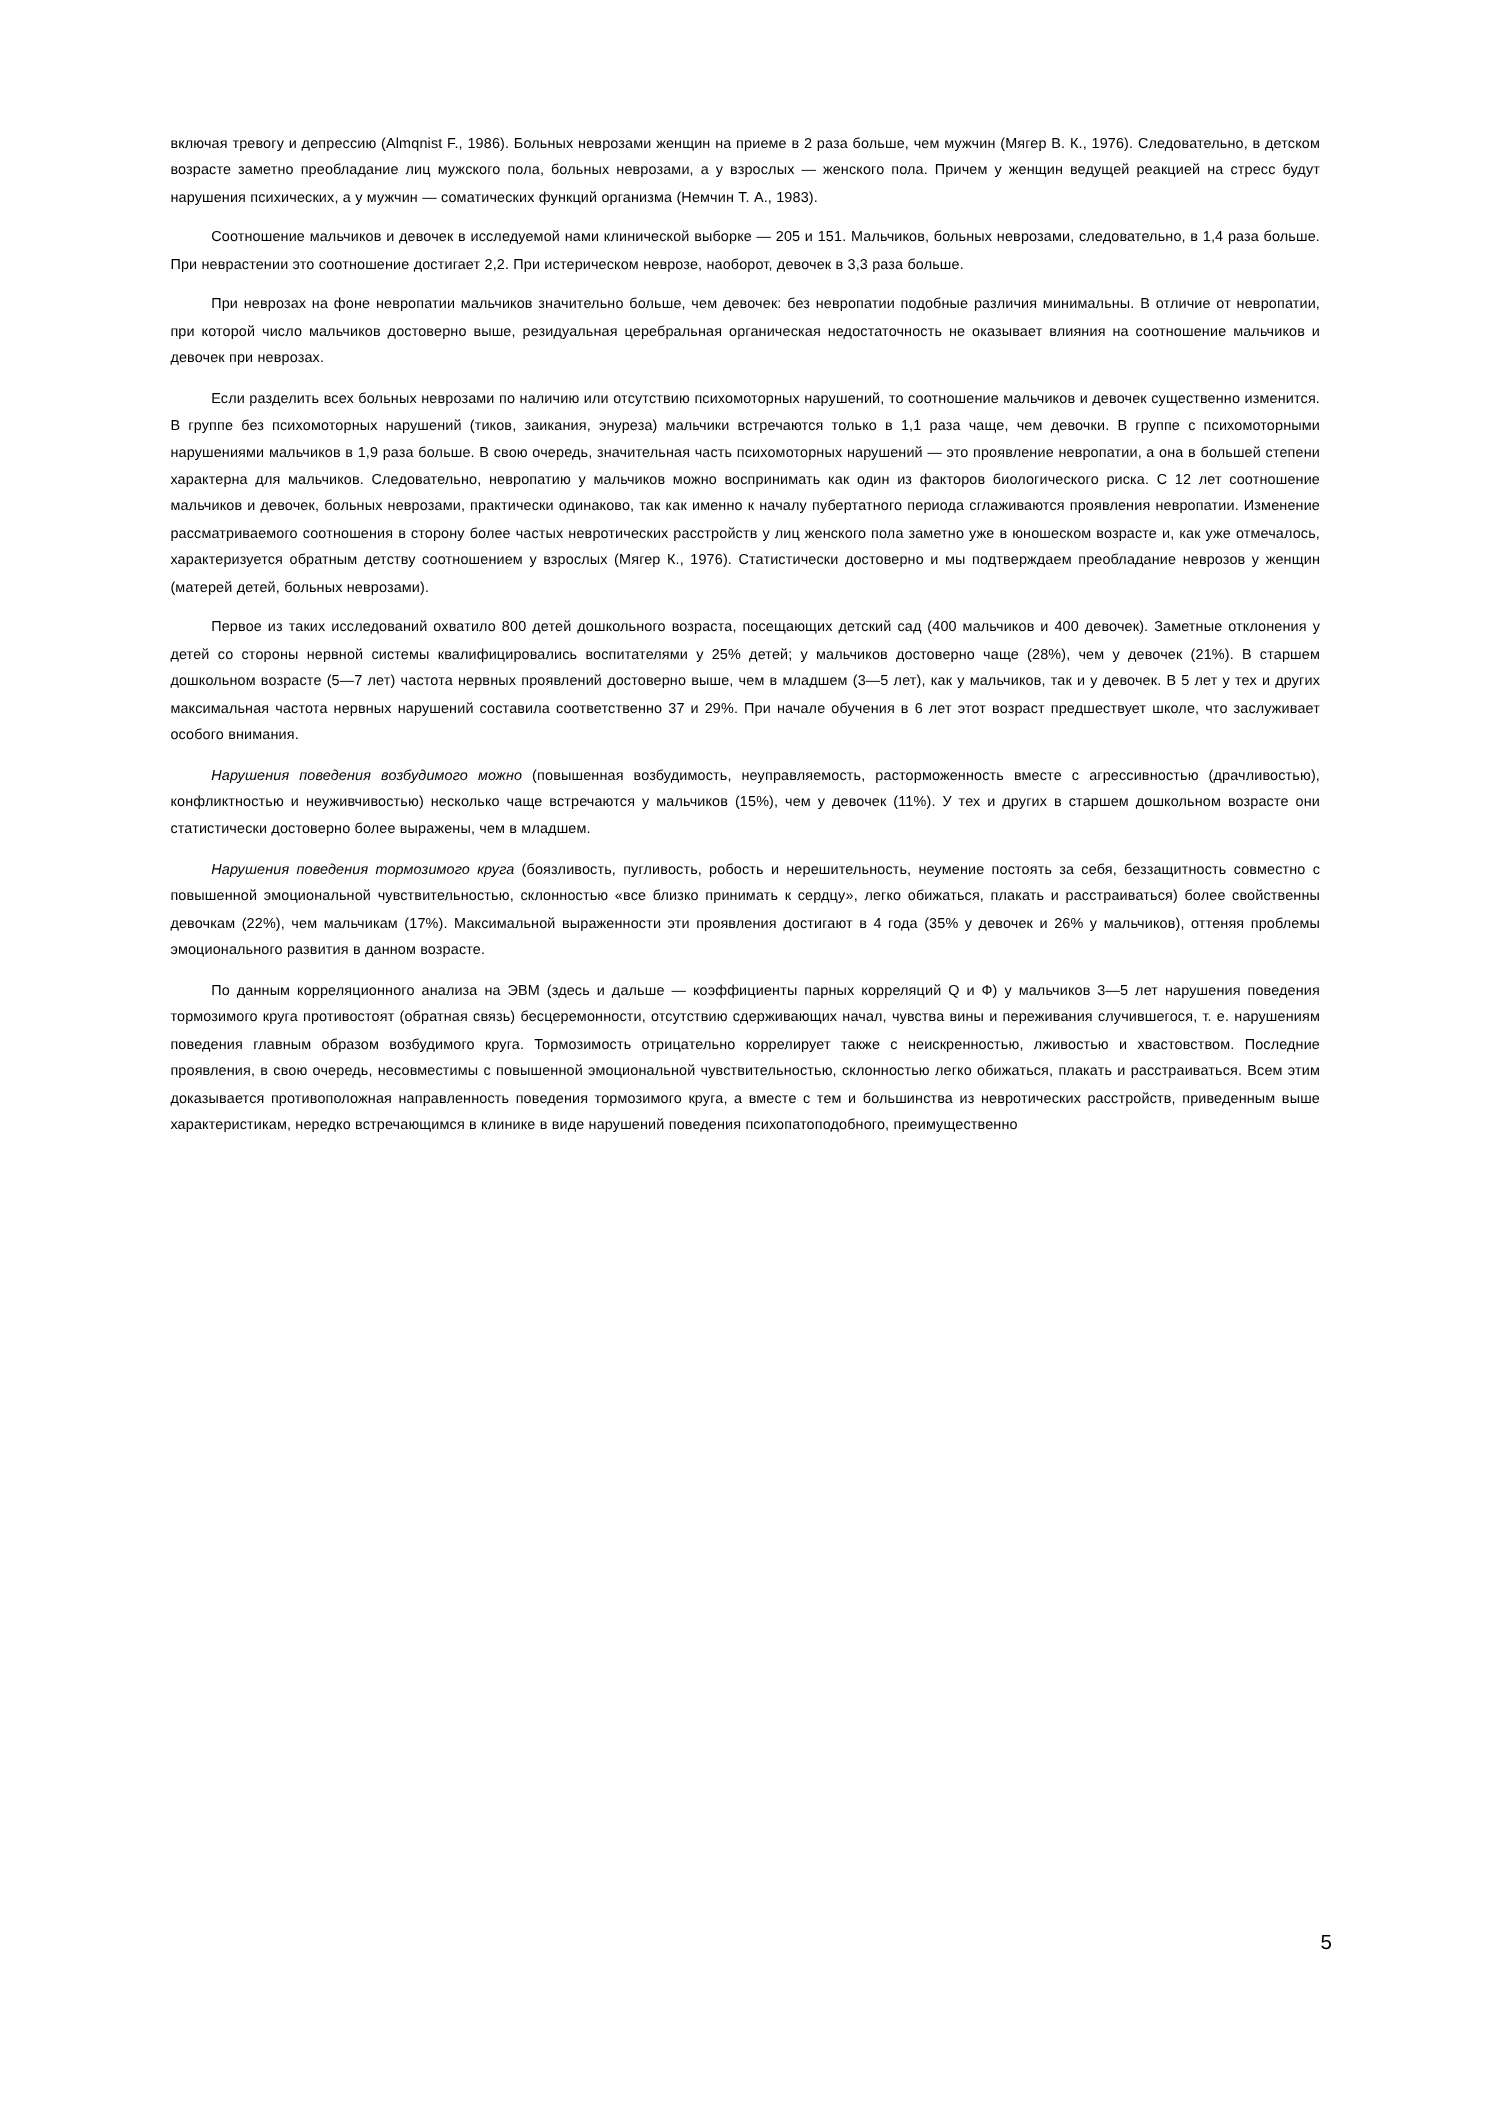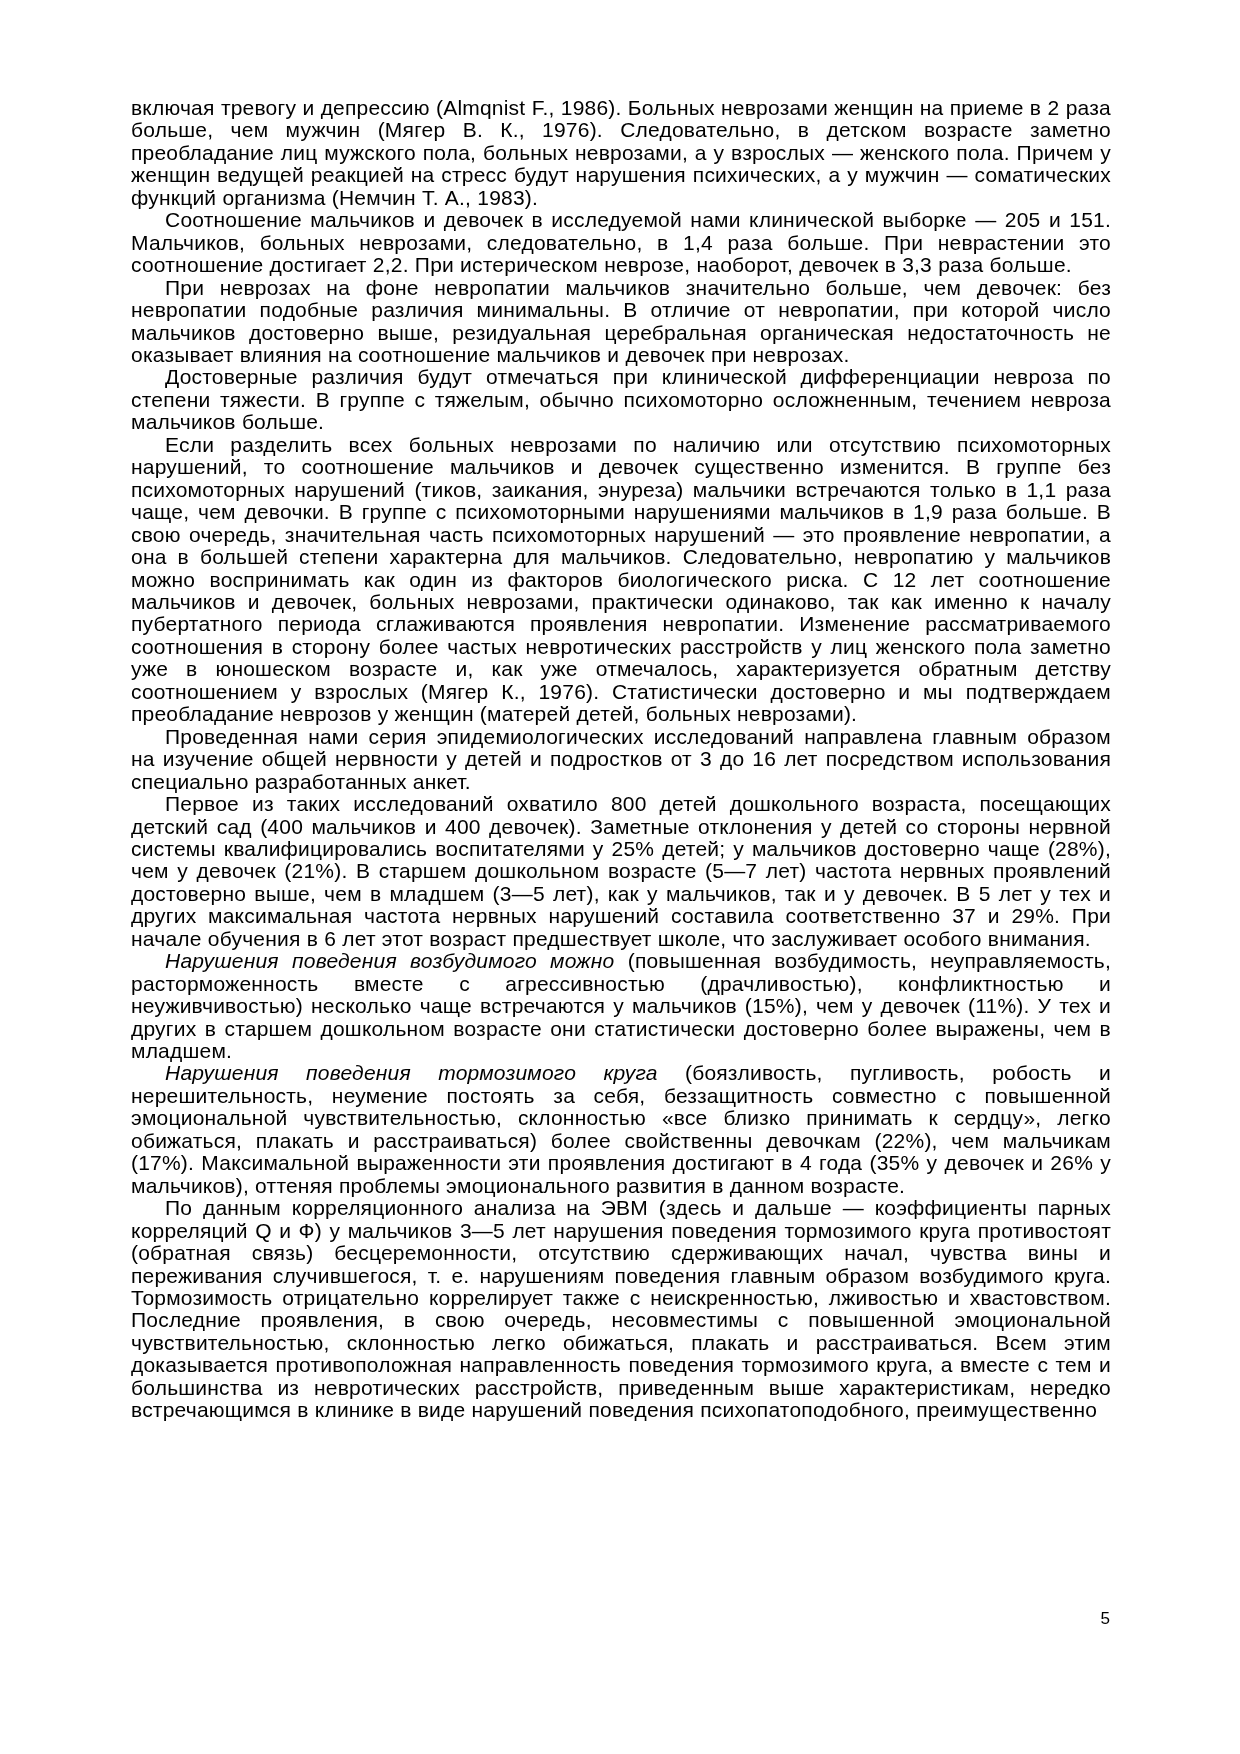--- a/index.html
+++ b/index.html
@@ -23,23 +23,23 @@
     height: 1754px;
     background: #ffffff;
   }
   .text-column {
     position: absolute;
     left: 131px;
     top: 97px;
     width: 980px;
   }
   p.para {
-    margin: 0;
+    margin: 11px;
     padding: 0;
-    font-size: 21px;
+    font-size: 12px;
     line-height: 22.45px;
     text-align: justify;
     text-indent: 34px;
     letter-spacing: 0.01em;
     word-spacing: 0.005em;
     -webkit-hyphens: none;
     hyphens: none;
   }
   p.para.noindent {
     text-indent: 0;
@@ -65,25 +65,23 @@
 <div class="page">
 
   <div class="text-column">
 
     <p class="para noindent">включая тревогу и депрессию (Almqnist F., 1986). Больных неврозами женщин на приеме в 2 раза больше, чем мужчин (Мягер В. К., 1976). Следовательно, в детском возрасте заметно преобладание лиц мужского пола, больных неврозами, а у взрослых — женского пола. Причем у женщин ведущей реакцией на стресс будут нарушения психических, а у мужчин — соматических функций организма (Немчин Т. А., 1983).</p>
 
     <p class="para">Соотношение мальчиков и девочек в исследуемой нами клинической выборке — 205 и 151. Мальчиков, больных неврозами, следовательно, в 1,4 раза больше. При неврастении это соотношение достигает 2,2. При истерическом неврозе, наоборот, девочек в 3,3 раза больше.</p>
 
     <p class="para">При неврозах на фоне невропатии мальчиков значительно больше, чем девочек: без невропатии подобные различия минимальны. В отличие от невропатии, при которой число мальчиков достоверно выше, резидуальная церебральная органическая недостаточность не оказывает влияния на соотношение мальчиков и девочек при неврозах.</p>
 
-    <p class="para">Достоверные различия будут отмечаться при клинической дифференциации невроза по степени тяжести. В группе с тяжелым, обычно психомоторно осложненным, течением невроза мальчиков больше.</p>
 
     <p class="para">Если разделить всех больных неврозами по наличию или отсутствию психомоторных нарушений, то соотношение мальчиков и девочек существенно изменится. В группе без психомоторных нарушений (тиков, заикания, энуреза) мальчики встречаются только в 1,1 раза чаще, чем девочки. В группе с психомоторными нарушениями мальчиков в 1,9 раза больше. В свою очередь, значительная часть психомоторных нарушений — это проявление невропатии, а она в большей степени характерна для мальчиков. Следовательно, невропатию у мальчиков можно воспринимать как один из факторов биологического риска. С 12 лет соотношение мальчиков и девочек, больных неврозами, практически одинаково, так как именно к началу пубертатного периода сглаживаются проявления невропатии. Изменение рассматриваемого соотношения в сторону более частых невротических расстройств у лиц женского пола заметно уже в юношеском возрасте и, как уже отмечалось, характеризуется обратным детству соотношением у взрослых (Мягер К., 1976). Статистически достоверно и мы подтверждаем преобладание неврозов у женщин (матерей детей, больных неврозами).</p>
 
-    <p class="para">Проведенная нами серия эпидемиологических исследований направлена главным образом на изучение общей нервности у детей и подростков от 3 до 16 лет посредством использования специально разработанных анкет.</p>
 
     <p class="para">Первое из таких исследований охватило 800 детей дошкольного возраста, посещающих детский сад (400 мальчиков и 400 девочек). Заметные отклонения у детей со стороны нервной системы квалифицировались воспитателями у 25% детей; у мальчиков достоверно чаще (28%), чем у девочек (21%). В старшем дошкольном возрасте (5—7 лет) частота нервных проявлений достоверно выше, чем в младшем (3—5 лет), как у мальчиков, так и у девочек. В 5 лет у тех и других максимальная частота нервных нарушений составила соответственно 37 и 29%. При начале обучения в 6 лет этот возраст предшествует школе, что заслуживает особого внимания.</p>
 
     <p class="para"><em>Нарушения поведения возбудимого можно</em><span> (повышенная возбудимость, неуправляемость, расторможенность вместе с агрессивностью (драчливостью), конфликтностью и неуживчивостью) несколько чаще встречаются у мальчиков (15%), чем у девочек (11%). У тех и других в старшем дошкольном возрасте они статистически достоверно более выражены, чем в младшем.</span></p>
 
     <p class="para"><em>Нарушения поведения тормозимого круга</em><span> (боязливость, пугливость, робость и нерешительность, неумение постоять за себя, беззащитность совместно с повышенной эмоциональной чувствительностью, склонностью «все близко принимать к сердцу», легко обижаться, плакать и расстраиваться) более свойственны девочкам (22%), чем мальчикам (17%). Максимальной выраженности эти проявления достигают в 4 года (35% у девочек и 26% у мальчиков), оттеняя проблемы эмоционального развития в данном возрасте.</span></p>
 
     <p class="para">По данным корреляционного анализа на ЭВМ (здесь и дальше — коэффициенты парных корреляций Q и Ф) у мальчиков 3—5 лет нарушения поведения тормозимого круга противостоят (обратная связь) бесцеремонности, отсутствию сдерживающих начал, чувства вины и переживания случившегося, т. е. нарушениям поведения главным образом возбудимого круга. Тормозимость отрицательно коррелирует также с неискренностью, лживостью и хвастовством. Последние проявления, в свою очередь, несовместимы с повышенной эмоциональной чувствительностью, склонностью легко обижаться, плакать и расстраиваться. Всем этим доказывается противоположная направленность поведения тормозимого круга, а вместе с тем и большинства из невротических расстройств, приведенным выше характеристикам, нередко встречающимся в клинике в виде нарушений поведения психопатоподобного, преимущественно</p>
 
   </div>

